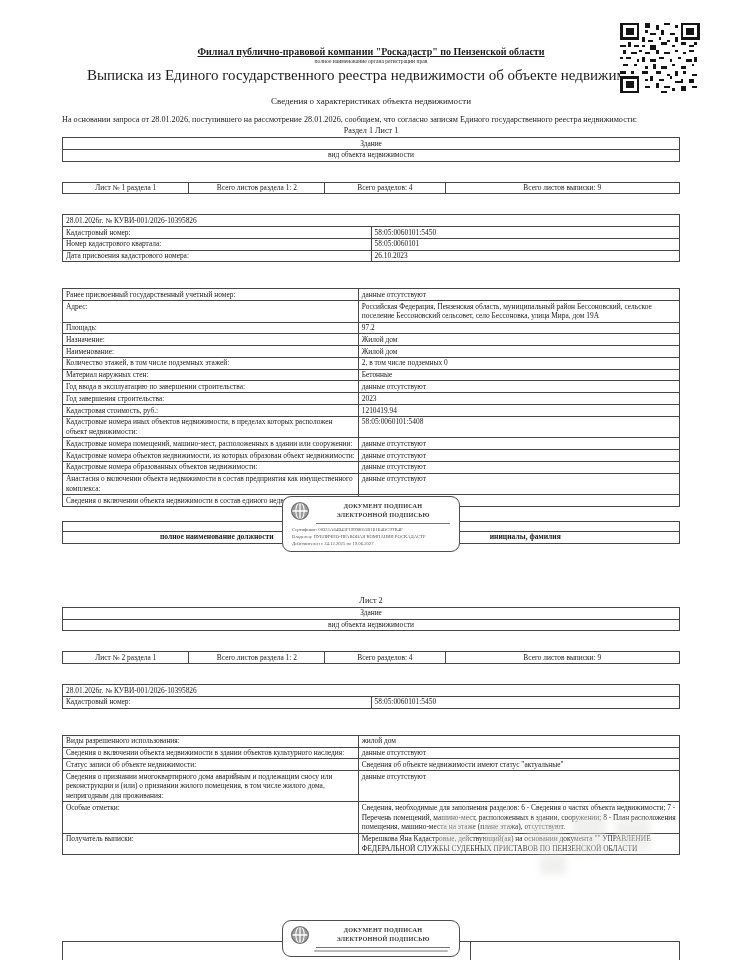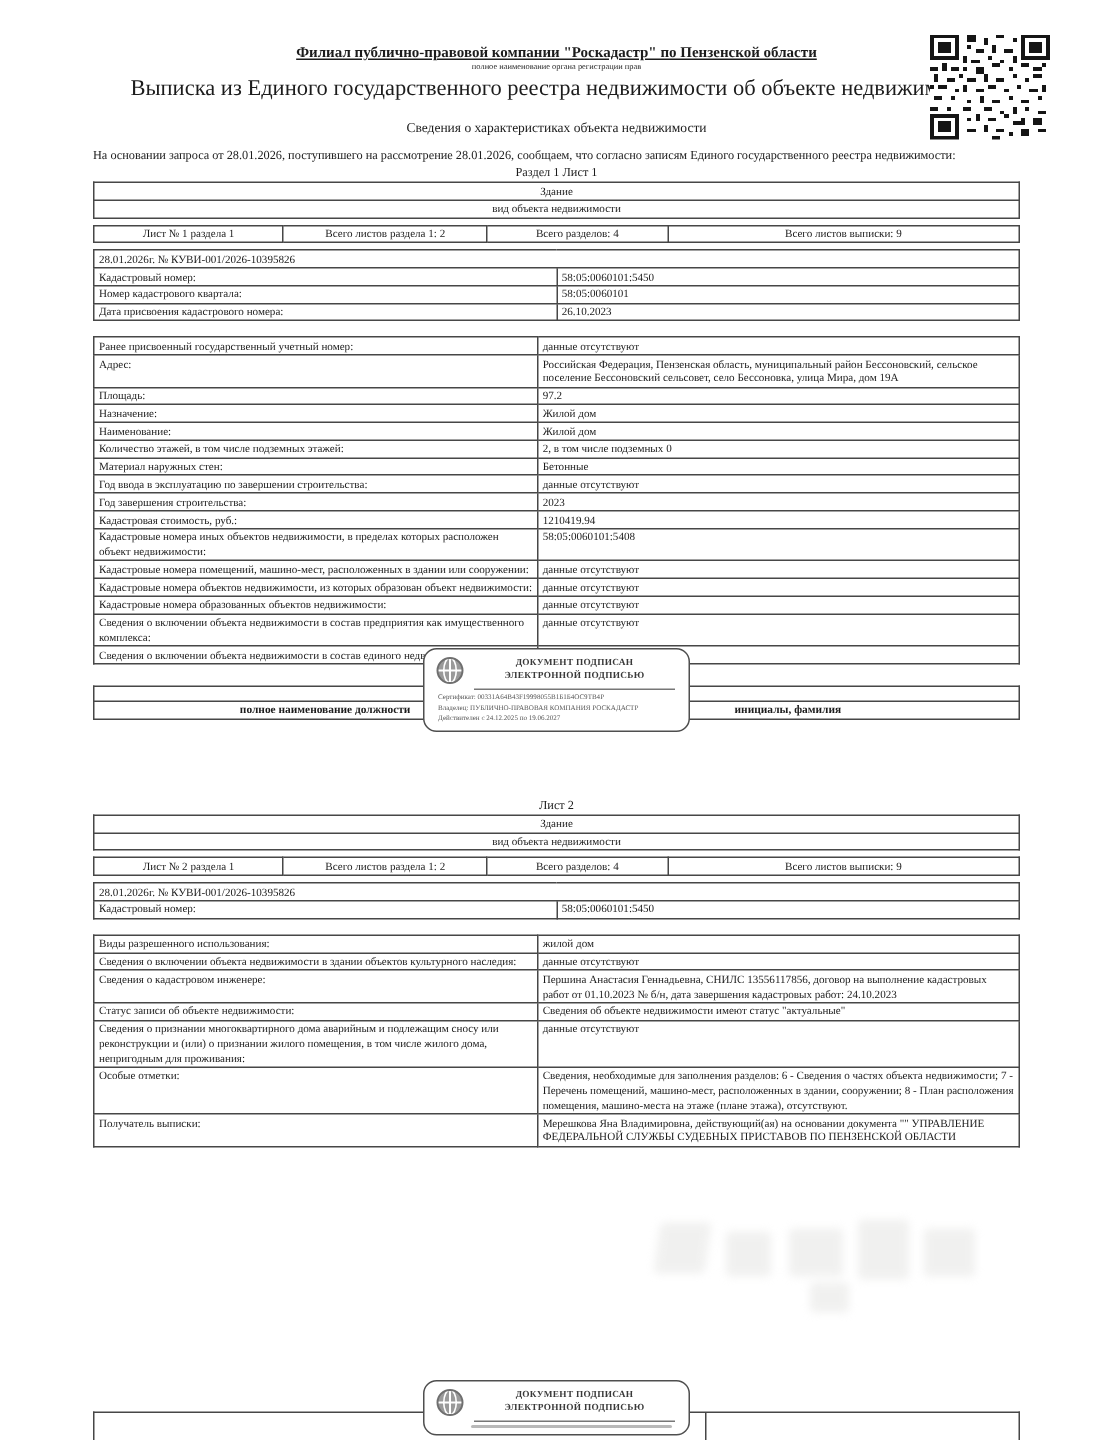--- a/index.html
+++ b/index.html
@@ -1,28 +1,28 @@
 <!DOCTYPE html>
 <html><head>
 <meta charset="utf-8">
 <style>
   html,body{margin:0;padding:0;}
   body{width:742px;height:960px;background:#f7f7f6;font-family:"Liberation Serif","DejaVu Serif",serif;}
   .page{position:relative;width:742px;height:960px;background:#ffffff;overflow:hidden;color:#1c1c1c;}
-  .content{padding:30px 62px 0 62px;}
+  .content{padding:46px 62px 0 62px;}
   
   .hdr{text-align:center;}
   .org{font-size:10px;font-weight:bold;text-decoration:underline;margin:0 0 1px 0;}
   .org-note{font-size:5.6px;color:#2a2a2a;margin:0 0 3px 0;}
   .doc-title{font-size:15px;margin:0 0 12px 0;}
   .sec-title{font-size:9px;margin:0 0 9px 0;}
   .req{font-size:8.2px;text-align:left;margin:0 0 2px 0;}
   .sheet-right{font-size:8.2px;text-align:center;margin:0 0 2px 0;font-family:Liberation Serif, serif;}
   
-  table.t{border-collapse:collapse;width:100%;table-layout:fixed;margin-top:4px;}
+  table.t{border-collapse:collapse;width:100%;table-layout:fixed;margin-top:20px;}
   table.t td{border:1px solid #474747;font-size:7.4px;line-height:1.32;padding:0.5px 3px;vertical-align:top;color:#1c1c1c;overflow:hidden;}
   table.t.first{margin-top:0;}
   td.c{text-align:center;}
   td.lbl{width:46.8%;}
   col.m1{width:20.5%}col.m2{width:22%}col.m3{width:19.5%}col.m4{width:38%}
   .gap6{height:6px;}
   
   .sigwrap{position:relative;margin-top:14px;margin-bottom:52px;}
   .sigtable td{height:8px;}
   .sigtable .siglab{font-weight:bold;text-align:center;font-size:7.6px;height:auto;}
@@ -192,21 +192,21 @@
         </tr>
           <tr>
           <td class="lbl">Кадастровые номера объектов недвижимости, из которых образован объект недвижимости:</td>
           <td>данные отсутствуют</td>
         </tr>
           <tr>
           <td class="lbl">Кадастровые номера образованных объектов недвижимости:</td>
           <td>данные отсутствуют</td>
         </tr>
           <tr>
-          <td class="lbl">Сведения о включении объекта недвижимости в состав предприятия как имущественного комплекса:</td>
+          <td class="lbl">Анастасия о включении объекта недвижимости в состав предприятия как имущественного комплекса:</td>
           <td>данные отсутствуют</td>
         </tr>
           <tr>
           <td class="lbl">Сведения о включении объекта недвижимости в состав единого недвижимого комплекса:</td>
           <td>данные отсутствуют</td>
         </tr>
         </tbody>
     </table>
 
     <div class="sigwrap">
@@ -296,38 +296,34 @@
 
       <tr>
           <td class="lbl">Виды разрешенного использования:</td>
           <td>жилой дом</td>
         </tr>
           <tr>
           <td class="lbl">Сведения о включении объекта недвижимости в здании объектов культурного наследия:</td>
           <td>данные отсутствуют</td>
         </tr>
           <tr>
-          <td class="lbl">Сведения о кадастровом инженере:</td>
-          <td>Першина Анастасия Геннадьевна, СНИЛС 13556117856, договор на выполнение кадастровых работ от 01.10.2023 № б/н, дата завершения кадастровых работ: 24.10.2023</td>
-        </tr>
-          <tr>
           <td class="lbl">Статус записи об объекте недвижимости:</td>
           <td>Сведения об объекте недвижимости имеют статус "актуальные"</td>
         </tr>
           <tr>
           <td class="lbl">Сведения о признании многоквартирного дома аварийным и подлежащим сносу или реконструкции и (или) о признании жилого помещения, в том числе жилого дома, непригодным для проживания:</td>
           <td>данные отсутствуют</td>
         </tr>
           <tr>
           <td class="lbl">Особые отметки:</td>
           <td>Сведения, необходимые для заполнения разделов: 6 - Сведения о частях объекта недвижимости; 7 - Перечень помещений, машино-мест, расположенных в здании, сооружении; 8 - План расположения помещения, машино-места на этаже (плане этажа), отсутствуют.</td>
         </tr>
           <tr>
           <td class="lbl">Получатель выписки:</td>
-          <td>Мерешкова Яна Владимировна, действующий(ая) на основании документа "" УПРАВЛЕНИЕ ФЕДЕРАЛЬНОЙ СЛУЖБЫ СУДЕБНЫХ ПРИСТАВОВ ПО ПЕНЗЕНСКОЙ ОБЛАСТИ</td>
+          <td>Мерешкова Яна Кадастровые, действующий(ая) на основании документа "" УПРАВЛЕНИЕ ФЕДЕРАЛЬНОЙ СЛУЖБЫ СУДЕБНЫХ ПРИСТАВОВ ПО ПЕНЗЕНСКОЙ ОБЛАСТИ</td>
         </tr>
         </tbody>
     </table>
   </div>
 
   <div class="wm">
       <i></i>
       <i></i>
       <i></i>
       <i></i>

